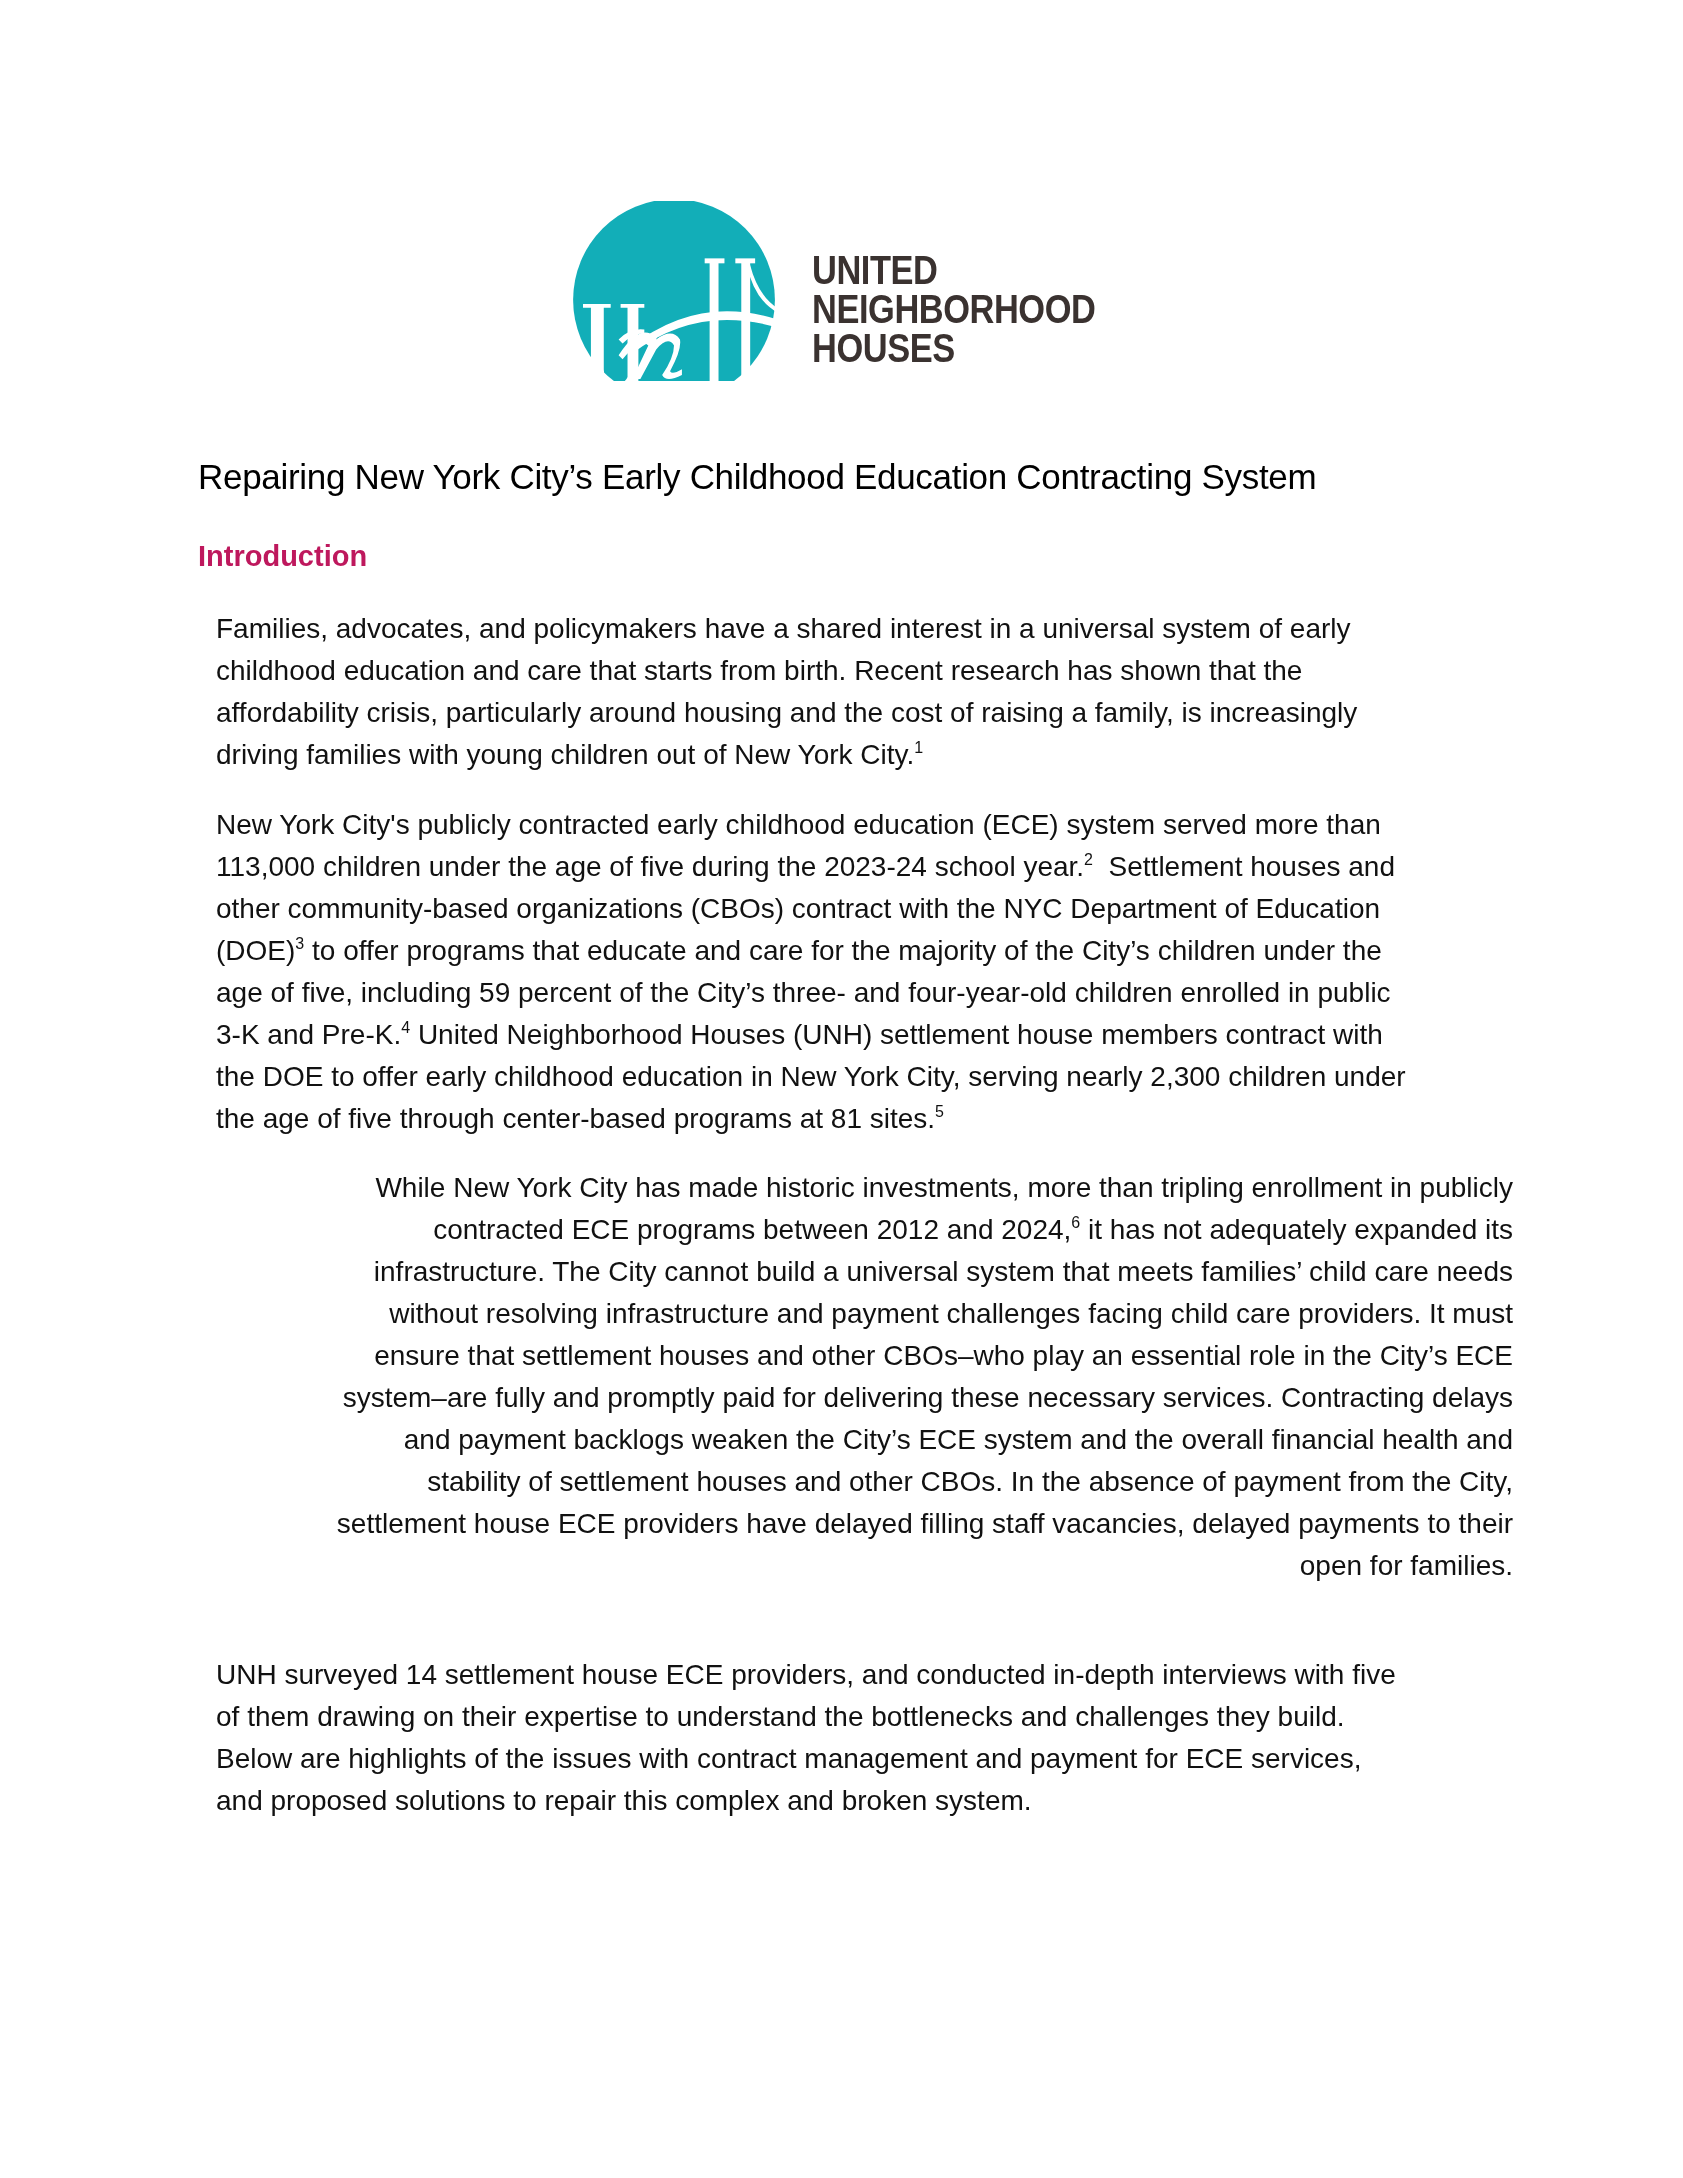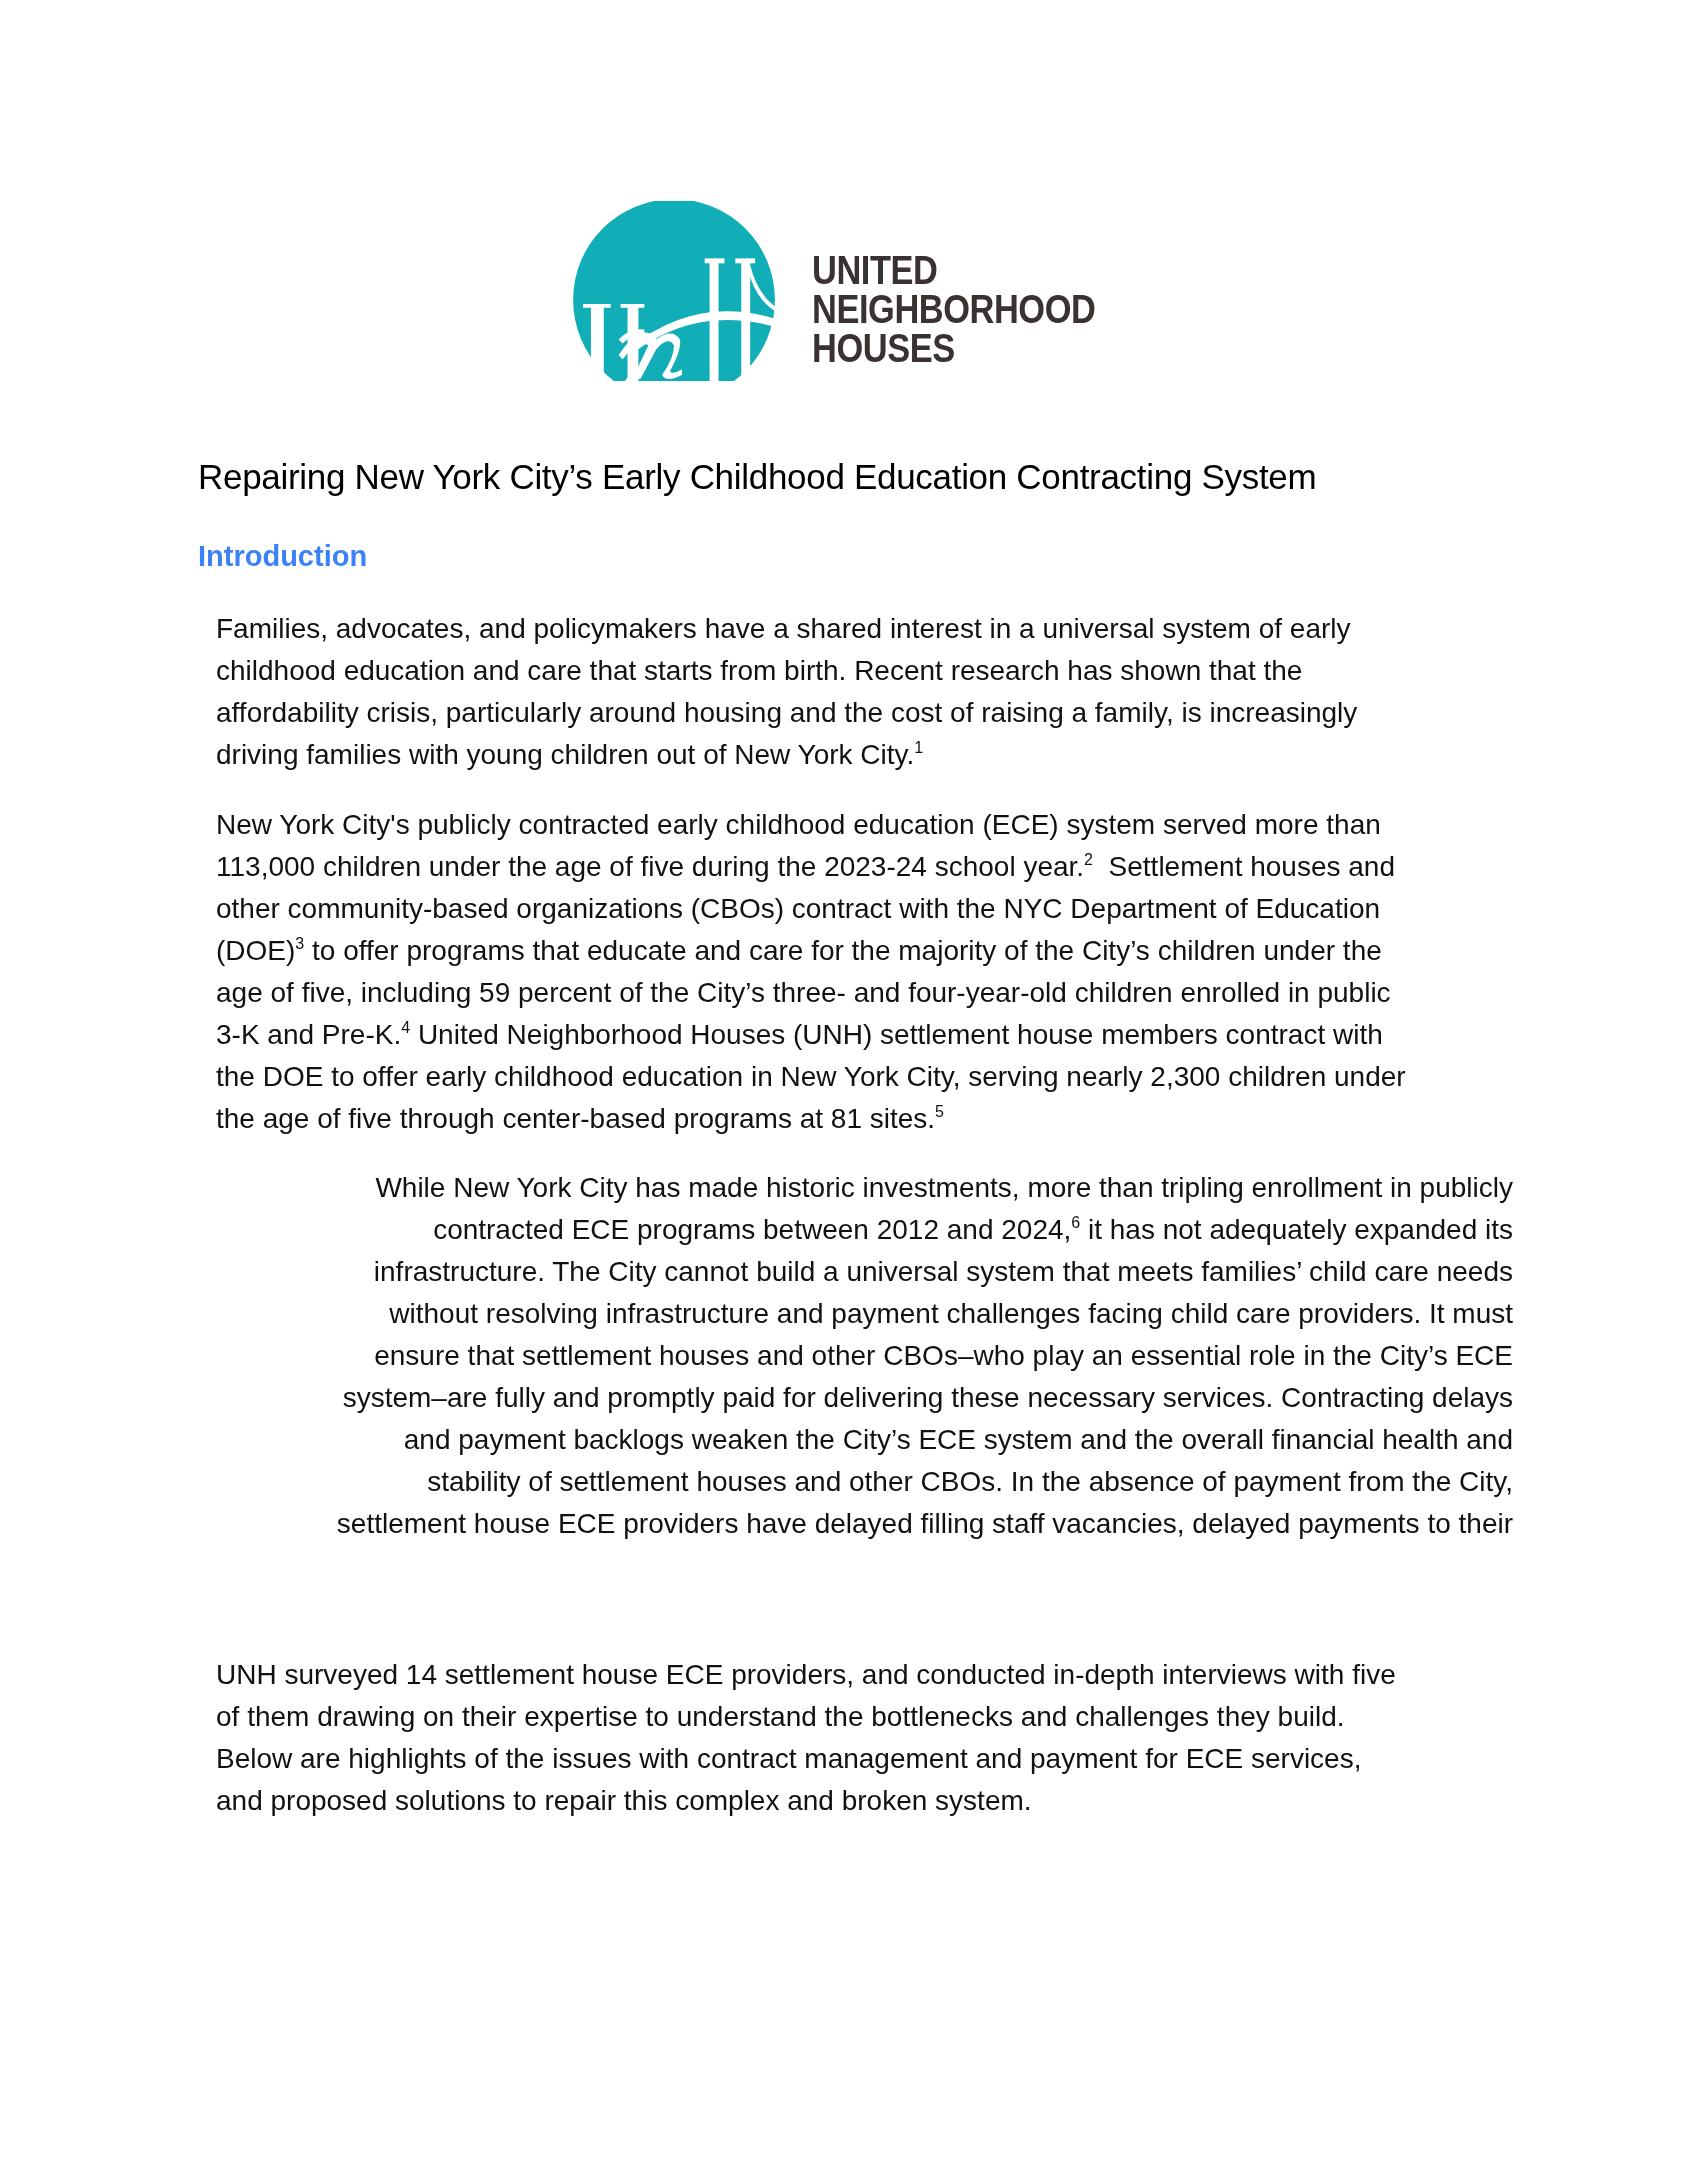--- a/index.html
+++ b/index.html
@@ -54,21 +54,21 @@
       letter-spacing: -0.3px;
       white-space: nowrap;
     }
     .section-heading {
       position: absolute;
       left: 198px;
       top: 540px;
       margin: 0;
       font-size: 29px;
       font-weight: bold;
-      color: #3b82f6;
+      color: #be185d;
       white-space: nowrap;
     }
     .body-text {
       position: absolute;
       left: 216px;
       width: 1297px;
       font-size: 28px;
       line-height: 42px;
       color: #111111;
       margin: 0;
@@ -145,20 +145,21 @@
 <div class="body-text" id="p3">
     <span class="line"><span>While New York City has made historic investments, more than tripling enrollment in publicly</span></span>
     <span class="line"><span>contracted ECE programs between 2012 and 2024,</span><sup>6</sup><span style="white-space: pre;"> it has not adequately expanded its</span></span>
     <span class="line"><span>infrastructure. The City cannot build a universal system that meets families’ child care needs</span></span>
     <span class="line"><span>without resolving infrastructure and payment challenges facing child care providers. It must</span></span>
     <span class="line"><span>ensure that settlement houses and other CBOs–who play an essential role in the City’s ECE</span></span>
     <span class="line"><span>system–are fully and promptly paid for delivering these necessary services. Contracting delays</span></span>
     <span class="line"><span>and payment backlogs weaken the City’s ECE system and the overall financial health and</span></span>
     <span class="line"><span>stability of settlement houses and other CBOs. In the absence of payment from the City,</span></span>
     <span class="line"><span>settlement house ECE providers have delayed filling staff vacancies, delayed payments to their</span></span>
+    <span class="line"><span>open for families.</span></span>
   </div>
 <div class="body-text" id="p4">
     <span class="line"><span>UNH surveyed 14 settlement house ECE providers, and conducted in-depth interviews with five</span></span>
     <span class="line"><span>of them drawing on their expertise to understand the bottlenecks and challenges they build.</span></span>
     <span class="line"><span>Below are highlights of the issues with contract management and payment for ECE services,</span></span>
     <span class="line"><span>and proposed solutions to repair this complex and broken system.</span></span>
   </div>
 
 
 </body></html>

